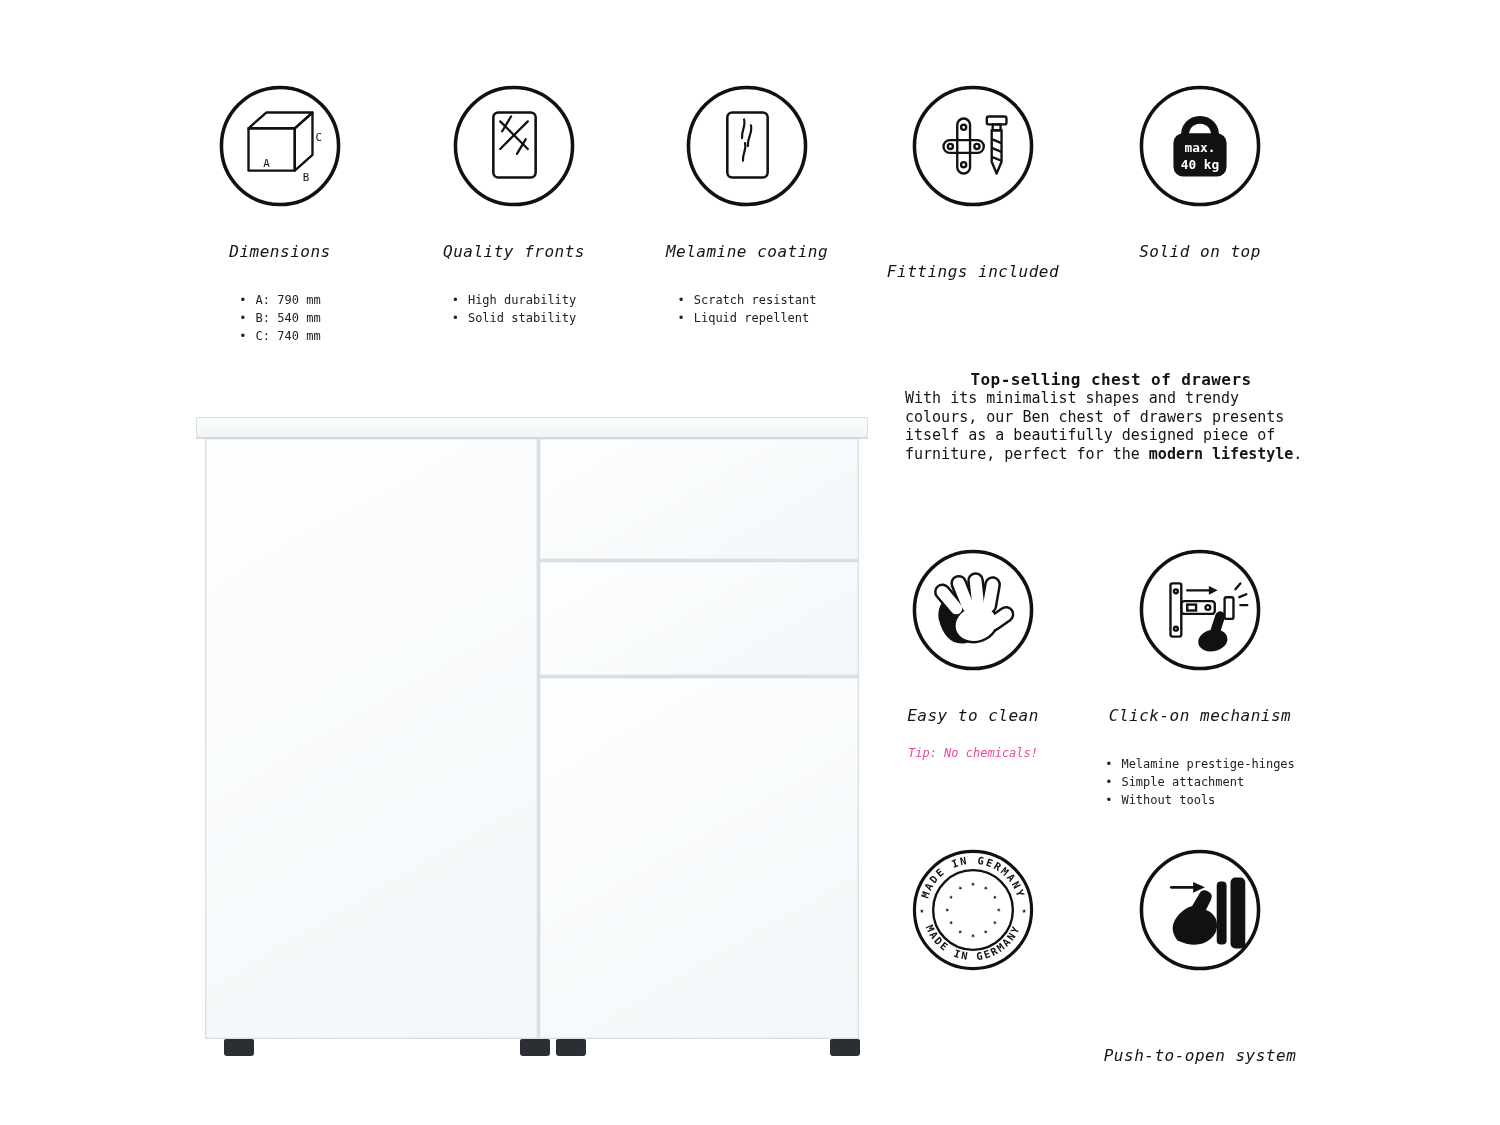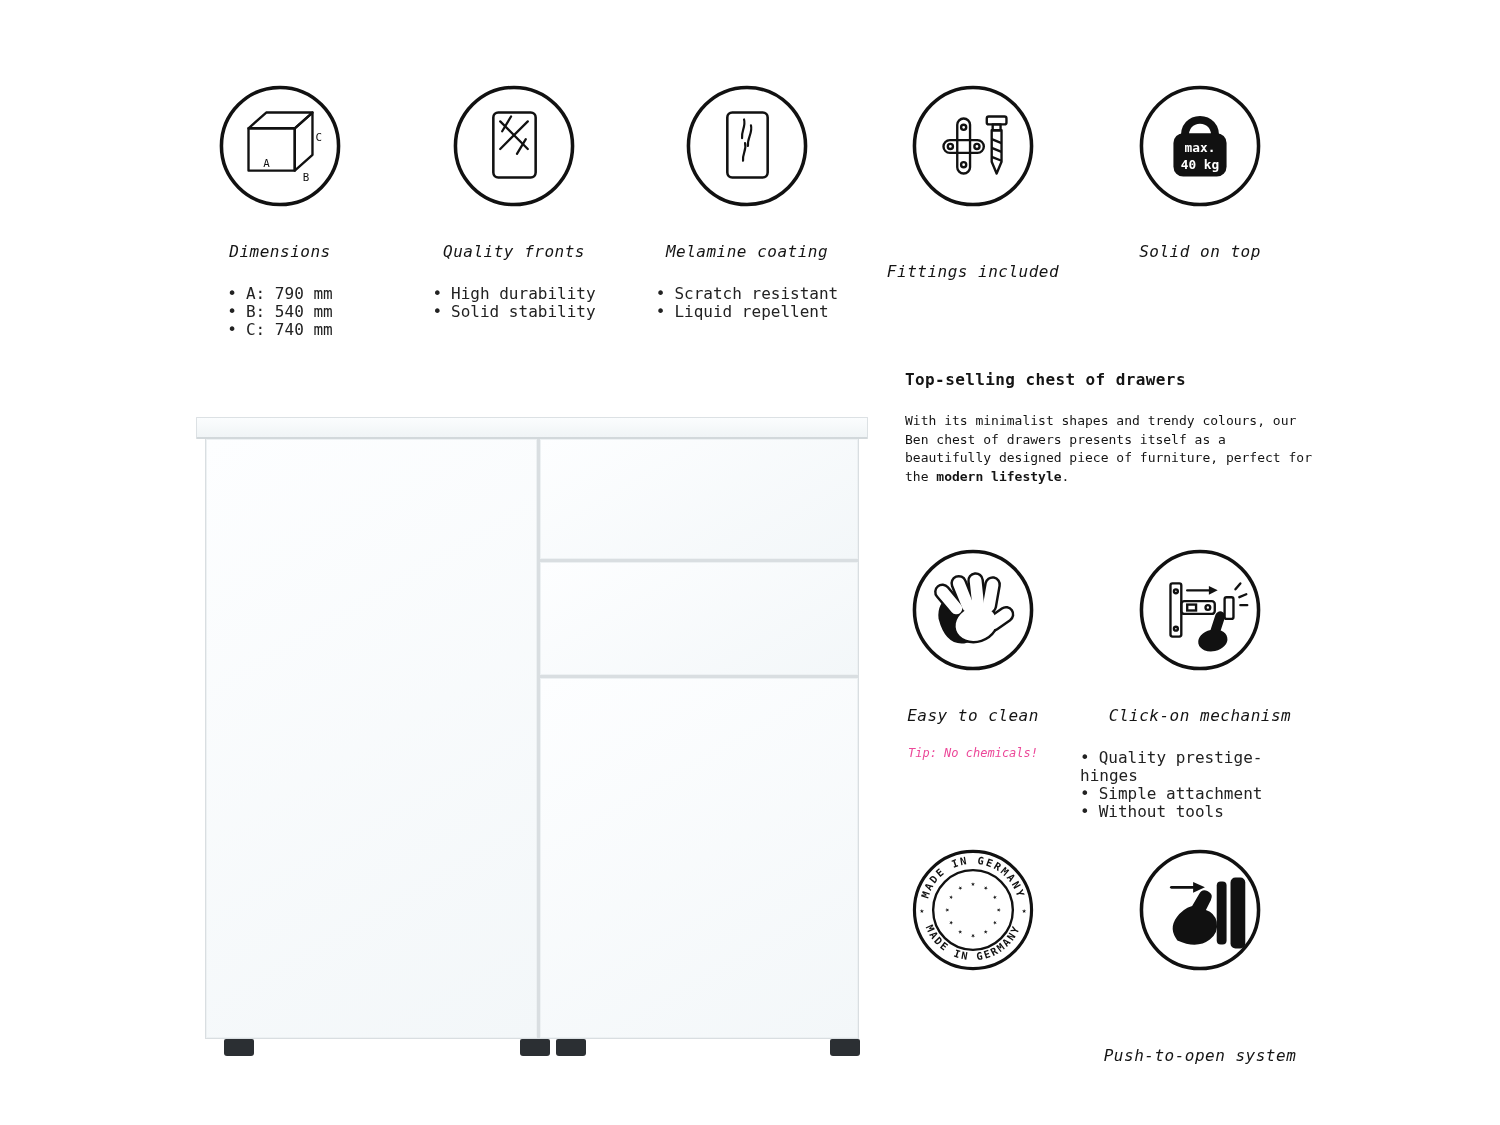--- a/index.html
+++ b/index.html
@@ -7,27 +7,27 @@
   body {
     width:1500px; height:1125px; position:relative; overflow:hidden;
     font-family:"DejaVu Sans Mono", monospace; color:#141414;
   }
   .feature {
     position:absolute; width:240px;
     display:flex; flex-direction:column; align-items:center; text-align:center;
   }
   .badge { width:124px; height:124px; }
   .f-title { margin-top:34px; font-size:16px; font-weight:400; letter-spacing:.5px; color:#141414; white-space:nowrap;font-style:italic; }
-  .bullets { margin-top:24px; list-style:none; text-align:left; font-size:16px; line-height:18px; color:#222; }
+  .bullets { margin-top:30px; list-style:none; text-align:left; font-size:12px; line-height:18px; color:#222; }
   .bullets li::before { content:"•"; margin-right:9px; }
   .note { margin-top:21px; font-size:12px; font-style:italic; color:#ec4899; white-space:nowrap; }
 
   .desc { position:absolute; left:905px; top:370px; width:412px; }
-  .desc h2 { font-size:16px; font-weight:bold; text-align:left; letter-spacing:.4px; white-space:nowrap; }
-  .desc p { margin-top:23px; font-size:13px; line-height:18.5px; text-align:left; }
+  .desc h2 { font-size:16px; font-weight:bold; text-align:center; letter-spacing:.4px; white-space:nowrap; }
+  .desc p { font-size:15px; line-height:18.5px; text-align:left; }
 
   
   .chest { position:absolute; left:196px; top:417px; width:672px; height:642px; }
   .chest-top {
     height:22px; background:linear-gradient(#fbfdfe,#f0f4f6);
     border:1px solid #dce1e4; border-bottom:2px solid #d2d8db; border-radius:1px;
   }
   .chest-body {
     margin:0 9px; height:600px; background:#d9dee1;
     border:1px solid #d9dee1; border-top:none;
@@ -196,21 +196,21 @@
         <path d="M104,58 h7"></path>
       </g>
       <polygon points="72,38.5 81,43 72,47.5" fill="#111"></polygon>
       <g fill="#111">
         <rect x="76" y="64" width="10" height="26" rx="5" transform="rotate(18 81 77)"></rect>
         <ellipse cx="76" cy="94" rx="15" ry="11" transform="rotate(-12 76 94)"></ellipse>
       </g>
     </svg>
     <h3 class="f-title">Click-on mechanism</h3>
     <ul class="bullets">
-      <li>Quality prestige-hinges</li>
+      <li>Melamine prestige-hinges</li>
       <li>Simple attachment</li>
       <li>Without tools</li>
     </ul>
   </section>
 
   <section class="feature" style="left:853px; top:848px;">
     <svg class="badge" viewBox="-63 -63 126 126">
       <circle r="59.5" fill="#fff" stroke="#111" stroke-width="3.2"></circle>
       <circle r="40.5" fill="none" stroke="#111" stroke-width="2.4"></circle>
       <path id="stampArcTop" d="M -47,0 A 47,47 0 0 1 47,0" fill="none"></path>

